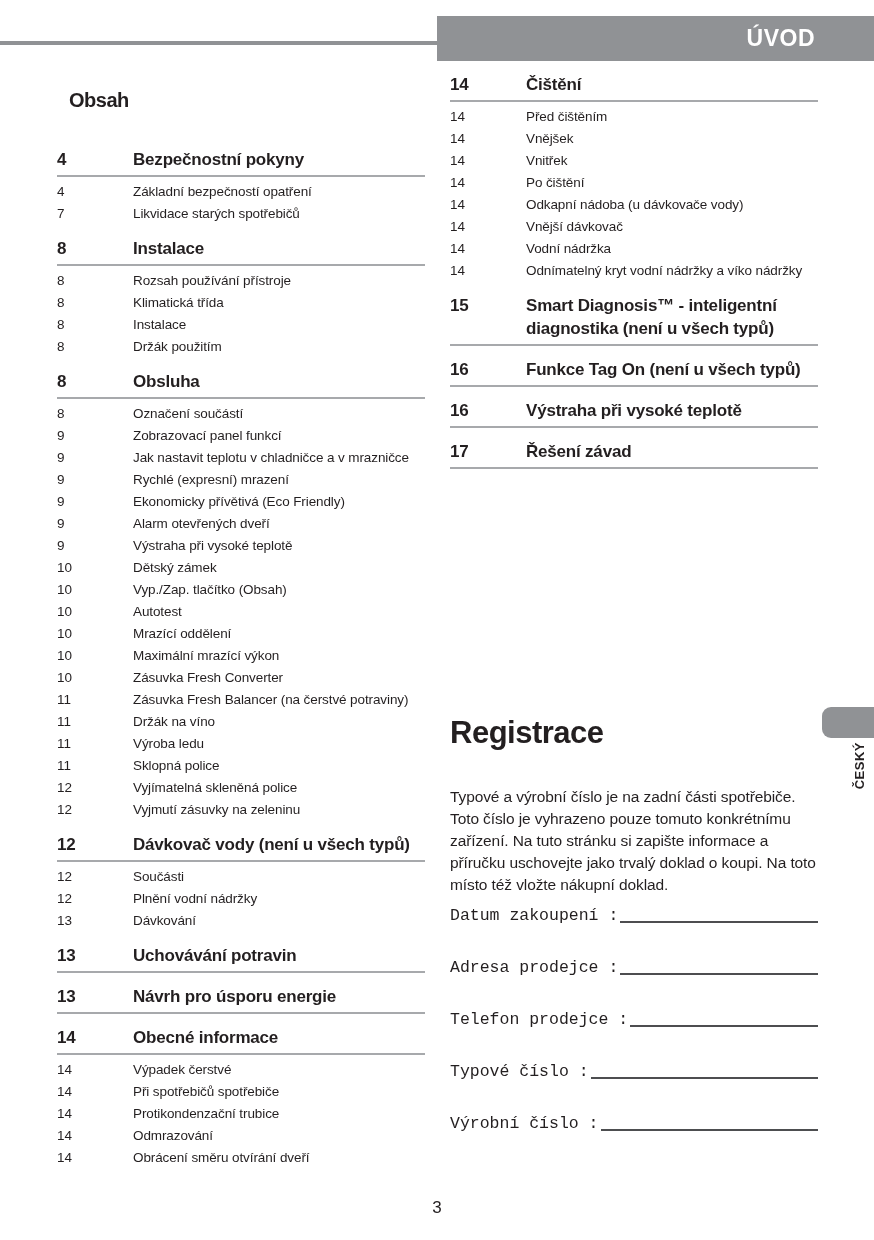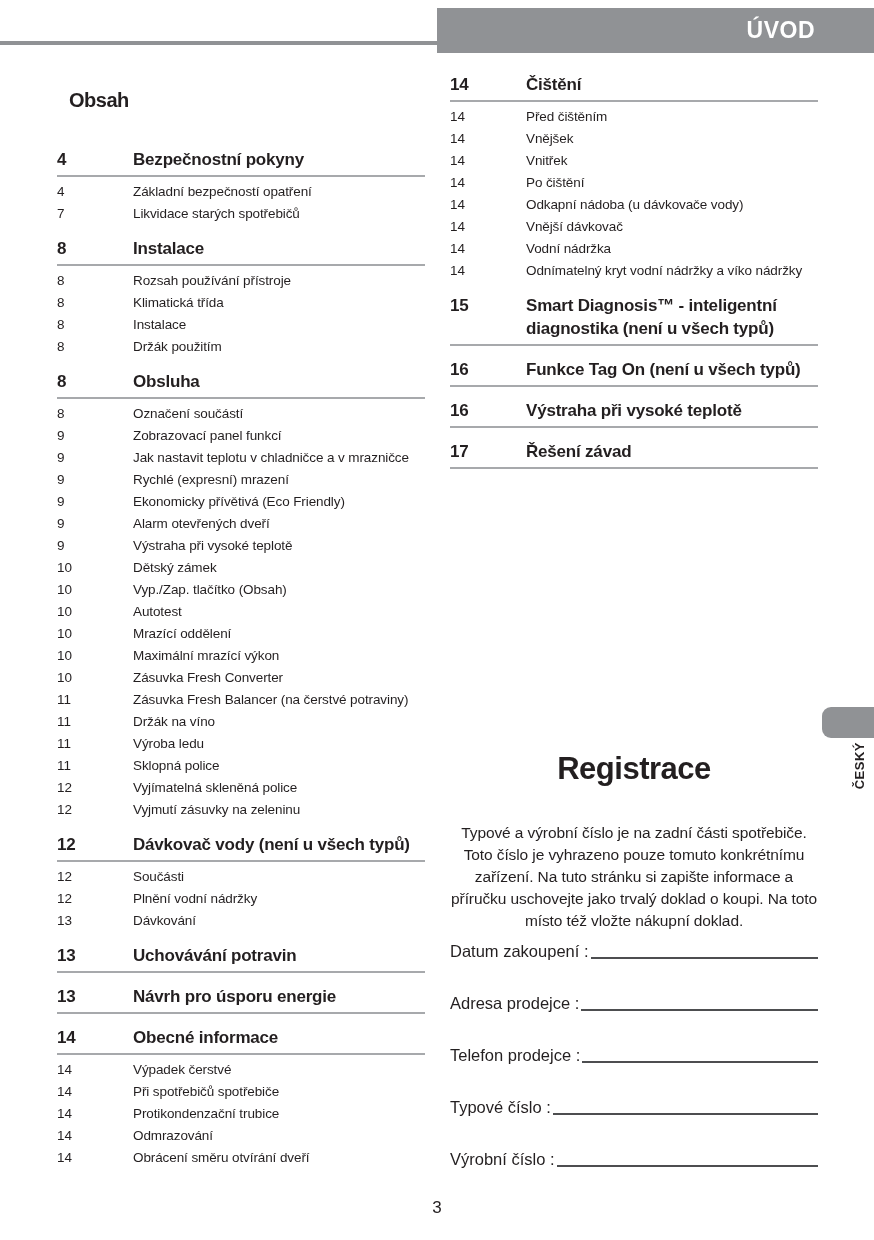--- a/index.html
+++ b/index.html
@@ -4,21 +4,21 @@
 <style>
   html, body { margin:0; padding:0; background:#ffffff; }
   .page {
     position:relative; width:874px; height:1240px; overflow:hidden;
     background:#ffffff; color:#231f20;
     font-family:"Liberation Sans", sans-serif;
   }
 
   
   .header-bar {
-    position:absolute; left:437px; top:8px; width:437px; height:45px;
+    position:absolute; left:437px; top:16px; width:437px; height:45px;
     background:#909295; box-sizing:border-box;
     display:flex; align-items:center; justify-content:flex-end;
     padding-right:59px;
   }
   .header-title { color:#ffffff; font-size:23px; font-weight:bold; letter-spacing:0.5px; }
   .header-line { position:absolute; left:0; top:41px; width:437px; height:4px; background:#909295; }
 
   
   .obsah { position:absolute; left:57px; top:70px; margin:12px;
     font-size:20px; line-height:36px; font-weight:bold; letter-spacing:-0.5px; }
@@ -35,27 +35,27 @@
     padding-bottom:4px; border-bottom:2px solid #a7a9ac;
   }
   .toc-heading .num { width:76px; flex:none; }
   .toc-heading .ttl { flex:1; }
   .toc-items { padding-top:4px; }
   .toc-item { display:flex; font-size:13.5px; line-height:22px; letter-spacing:-0.1px; }
   .toc-item .num { width:76px; flex:none; }
   .toc-item .lbl { white-space:nowrap; }
 
   
-  .registration { position:absolute; left:450px; top:750px; width:368px;text-align:center; }
+  .registration { position:absolute; left:450px; top:714px; width:368px; }
   .reg-title { margin:0; font-size:31px; line-height:38px; font-weight:bold; letter-spacing:-0.5px; }
   .reg-body  { margin:34px 0 0 0; font-size:15.5px; line-height:22px; letter-spacing:-0.1px; }
   .reg-fields { margin-top:7px; }
   .reg-field { display:flex; align-items:flex-end; height:22px; font-size:16.5px; }
   .reg-field + .reg-field { margin-top:30px; }
-  .reg-label { white-space:nowrap; }
+  .reg-label { white-space:nowrap;font-family:Liberation Mono, monospace; }
   .reg-line { flex:1; border-bottom:2px solid #4d4e50; margin-bottom:2px; margin-left:2px; }
 
   
   .lang-tab {
     position:absolute; right:0; top:707px; width:52px; height:31px;
     background:#909295; border-radius:9px 0 0 9px;
   }
   .lang-label {
     position:absolute; right:7px; top:742px;
     writing-mode:vertical-rl; transform:rotate(180deg);

